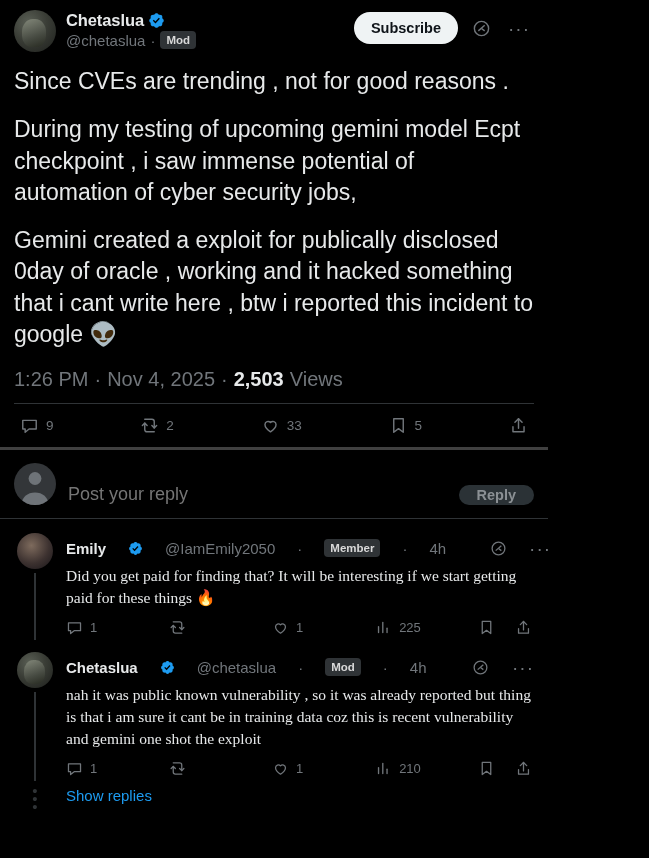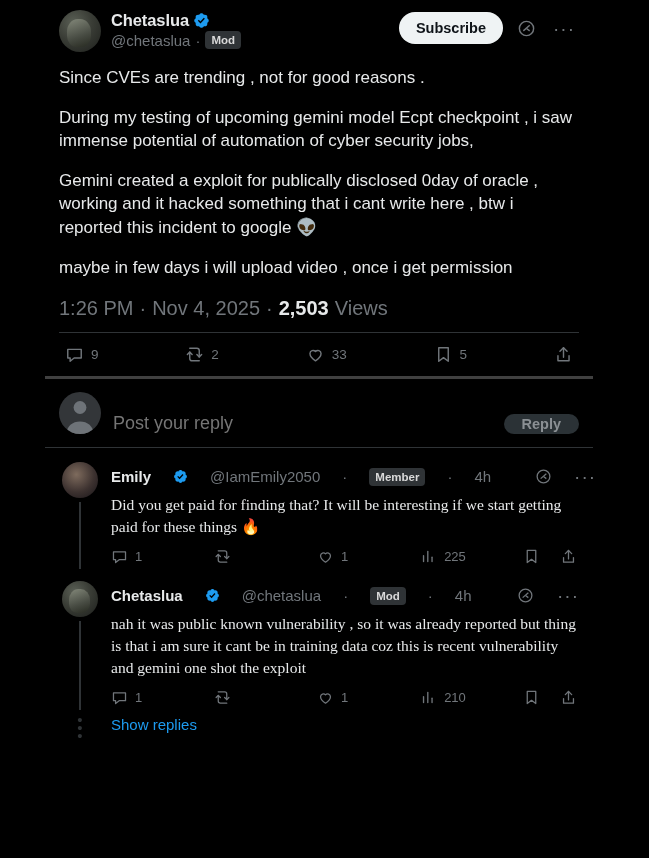--- a/index.html
+++ b/index.html
@@ -3,21 +3,21 @@
 <meta charset="utf-8">
 <style>
   * { box-sizing: border-box; margin: 0; padding: 0; }
   html, body {
     width: 649px; height: 858px;
     background: #000;
     color: #e7e9ea;
     font-family: "Liberation Sans", sans-serif;
     overflow: hidden;
   }
-  .page { width: 548px; height: 858px; position: relative; margin-left: 45px; }
+  .page { width: 548px; height: 858px; position: relative; }
 
   
   .tweet { padding: 10px 14px 0 14px; }
   .tweet-head { display: flex; align-items: flex-start; }
   .avatar-main {
     width: 42px; height: 42px; border-radius: 50%;
     background: radial-gradient(circle at 35% 30%, #5a5f55 0%, #3a3d36 45%, #1d1f1c 100%);
     flex: 0 0 42px; margin-right: 10px; position: relative; overflow: hidden;
   }
   .avatar-main::after {
@@ -46,21 +46,21 @@
     background: #eff3f4; color: #0f1419; border: none; border-radius: 999px;
     font-size: 14.5px; font-weight: 700; padding: 8px 17px; cursor: pointer;
     font-family: inherit;
   }
   .icon-btn {
     width: 30px; height: 30px; border-radius: 50%; display: flex;
     align-items: center; justify-content: center; color: #71767b; cursor: pointer;
   }
   .more-dots { font-size: 19px; line-height: 1; color: #71767b; letter-spacing: 1px; }
 
-  .tweet-body { margin-top: 14px; font-size: 17px; line-height: 1.36; color: #e7e9ea; }
+  .tweet-body { margin-top: 14px; font-size: 23px; line-height: 1.36; color: #e7e9ea; }
   .tweet-body p { margin: 0 0 17px 0; }
   .tweet-body p:last-child { margin-bottom: 0; }
 
   .meta-row {
     margin-top: 18px; font-size: 20px; color: #71767b; display: flex;
     align-items: flex-start; gap: 6px;
   }
   .meta-row b { color: #e7e9ea; font-weight: 700; }
 
   .divider { height: 1px; background: #2f3336; margin: 12px 0 0 0; }
@@ -165,21 +165,20 @@
         <div class="icon-btn">
             <span class="more-dots">···</span>
           </div>
       </div>
     </div>
 
     <div class="tweet-body">
       <p>Since CVEs are trending , not for good reasons .</p>
       <p>During my testing of upcoming gemini model Ecpt checkpoint , i saw immense potential of automation of cyber security jobs,</p>
       <p>Gemini created a exploit for publically disclosed 0day of oracle , working and it hacked something that i cant write here , btw i reported this incident to google 👽</p>
-      <p>maybe in few days i will upload video , once i get permission</p>
     </div>
 
     <div class="meta-row">
       <span>1:26 PM</span>
       <span>·</span>
       <span>Nov 4, 2025</span>
       <span>·</span>
       <b>2,503</b>
       <span>Views</span>
     </div>

